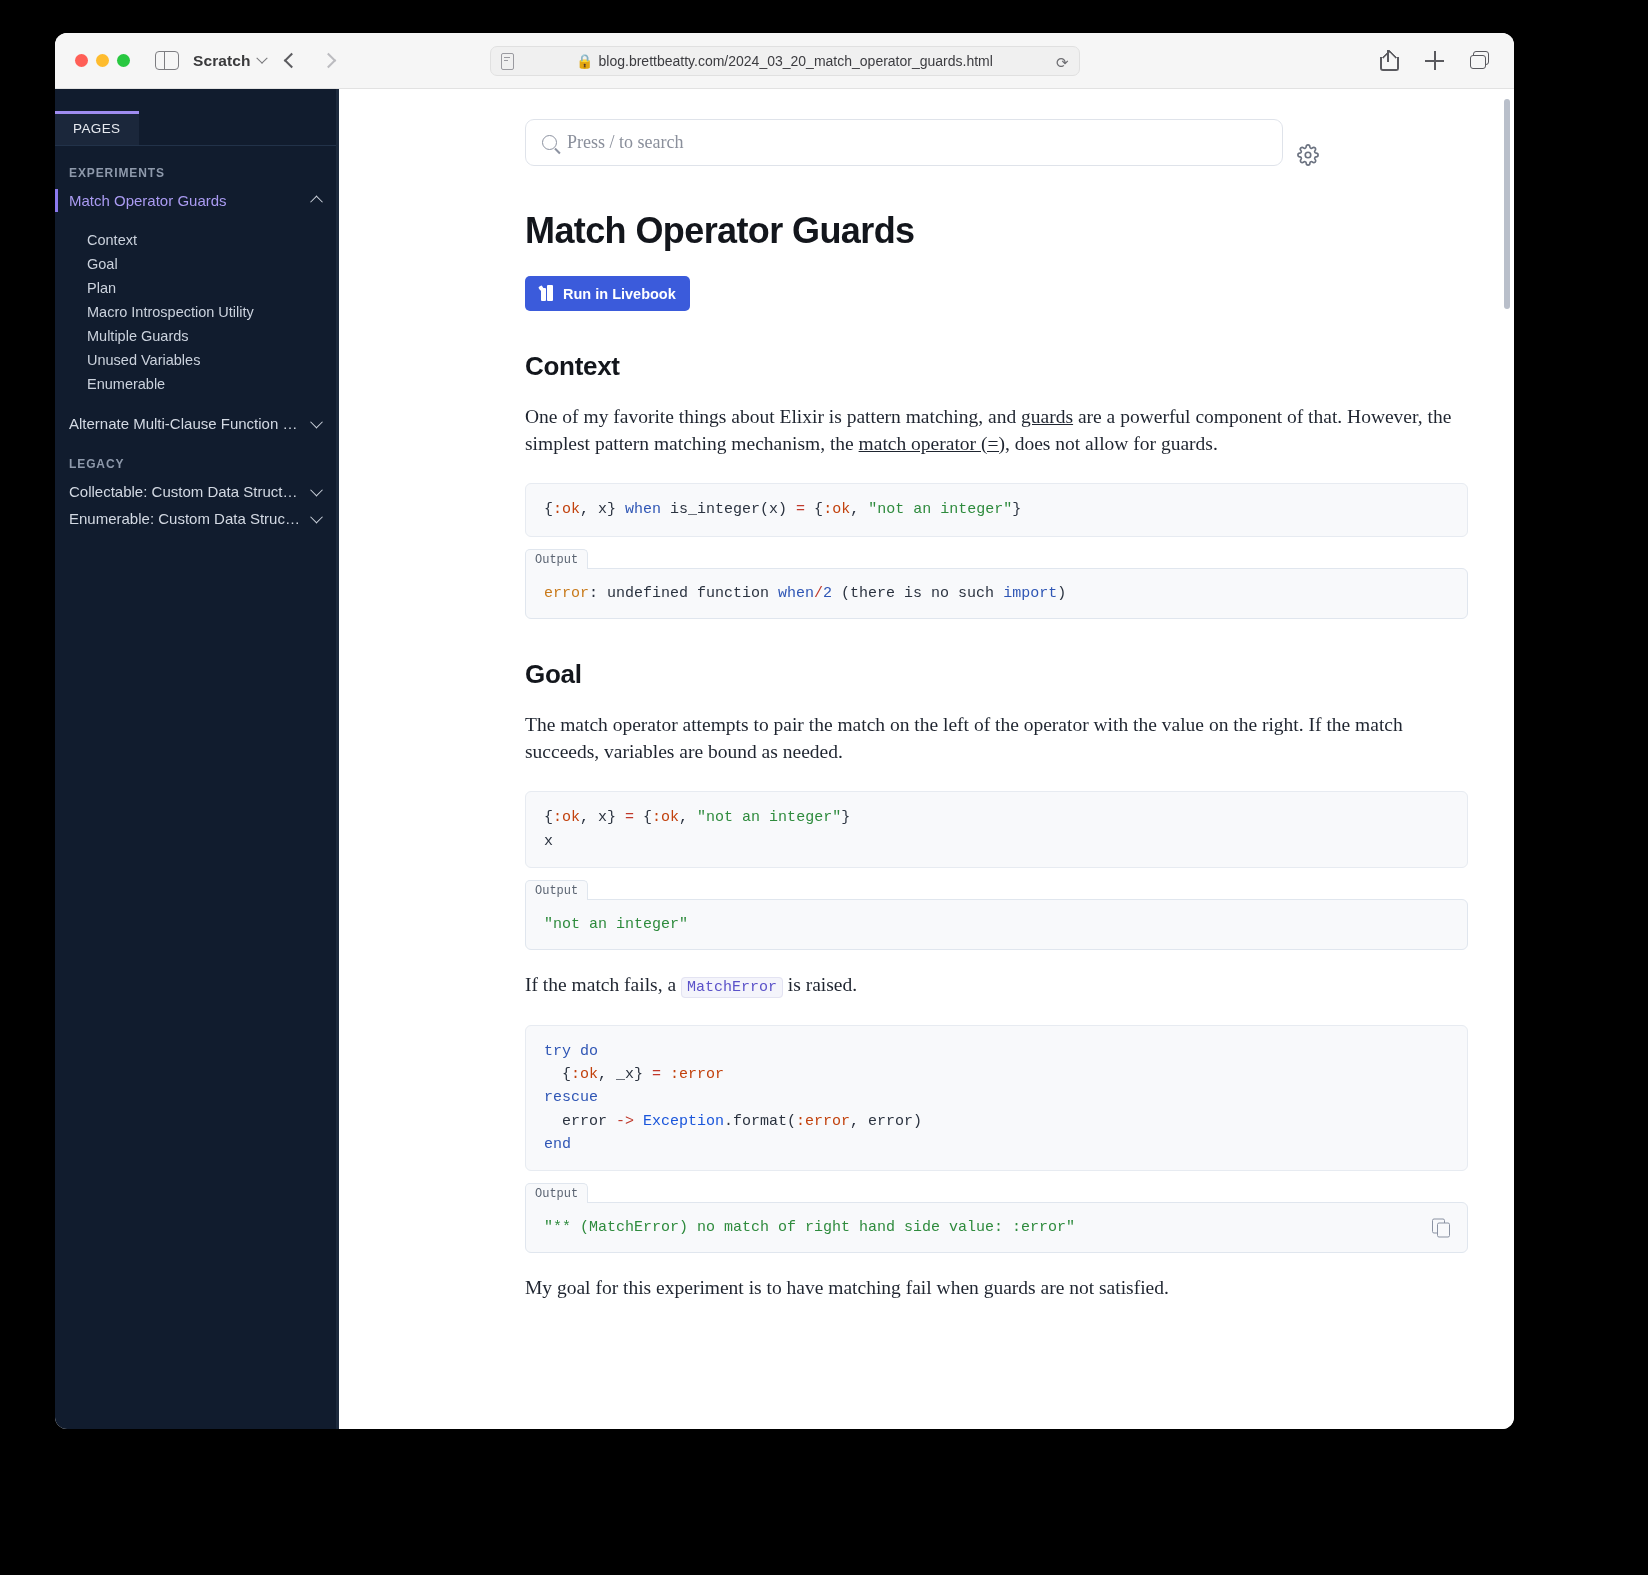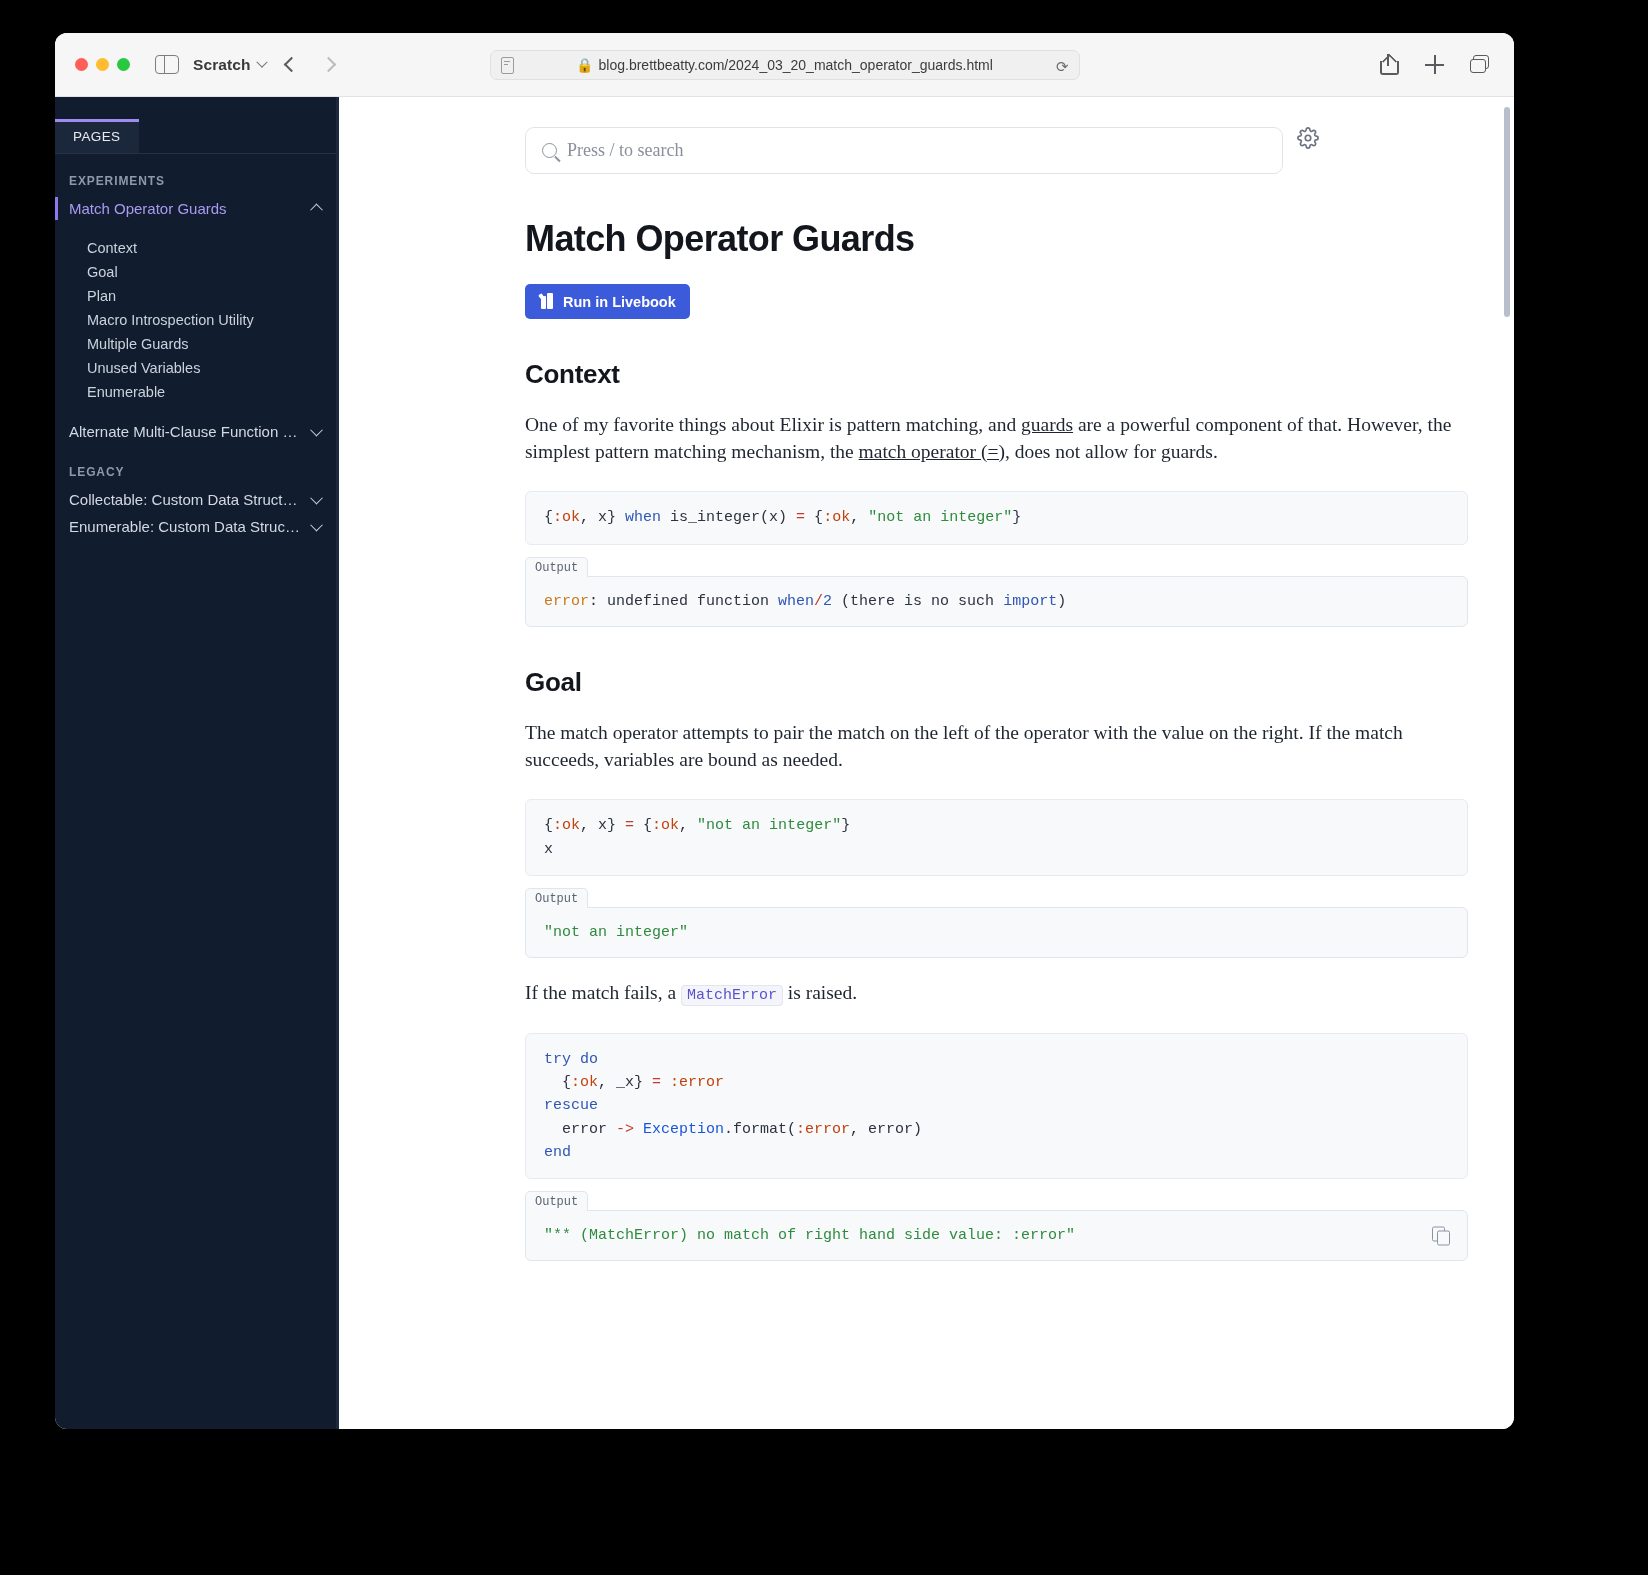--- a/index.html
+++ b/index.html
@@ -17,21 +17,21 @@
     width: 1459px; height: 1396px;
     background: #ffffff;
     border-radius: 12px;
     overflow: hidden;
     box-shadow: 0 18px 60px rgba(0,0,0,.55);
   }
 
   
   #titlebar {
     position: relative;
-    height: 64px;
+    height: 56px;
     background: #f6f6f6;
     border-bottom: 1px solid #e2e2e2;
     display: flex;
     align-items: center;
   }
   .traffic { display: flex; gap: 8px; margin-left: 20px; }
   .tl { width: 13px; height: 13px; border-radius: 50%; }
   .tl.red { background: #ff5f57; }
   .tl.yellow { background: #febc2e; }
   .tl.green { background: #28c840; }
@@ -212,21 +212,21 @@
   }
 
   
   #main {
     flex: 1; background: #ffffff; position: relative; overflow: hidden;
   }
   #content {
     padding: 30px 0 0 0;
   }
   #searchbar-row {
-    display: flex; align-items: flex-start; gap: 14px;
+    display: flex; align-items: flex-end; gap: 14px;
     padding: 0 42px 0 186px;
   }
   #searchbox {
     flex: 1; max-width: 758px; height: 47px;
     border: 1px solid #dfe3ea; border-radius: 9px;
     display: flex; align-items: center; gap: 10px;
     padding: 0 16px;
     background: #fff;
   }
   .search-glyph {
@@ -519,20 +519,21 @@
             <div class="output-tab">Output</div>
             <div class="output-body">
               <pre class="code"><span class="tk-str">"** (MatchError) no match of right hand side value: :error"</span></pre>
               <div class="copy-icon">
                   <div class="c1"></div>
                   <div class="c2"></div>
                 </div>
             </div>
           </div>
 
+          <p class="para">My goal for this experiment is to have matching fail when guards are not satisfied.</p>
 
           
 
           
 
           
 
         </div>
       </div>
 

